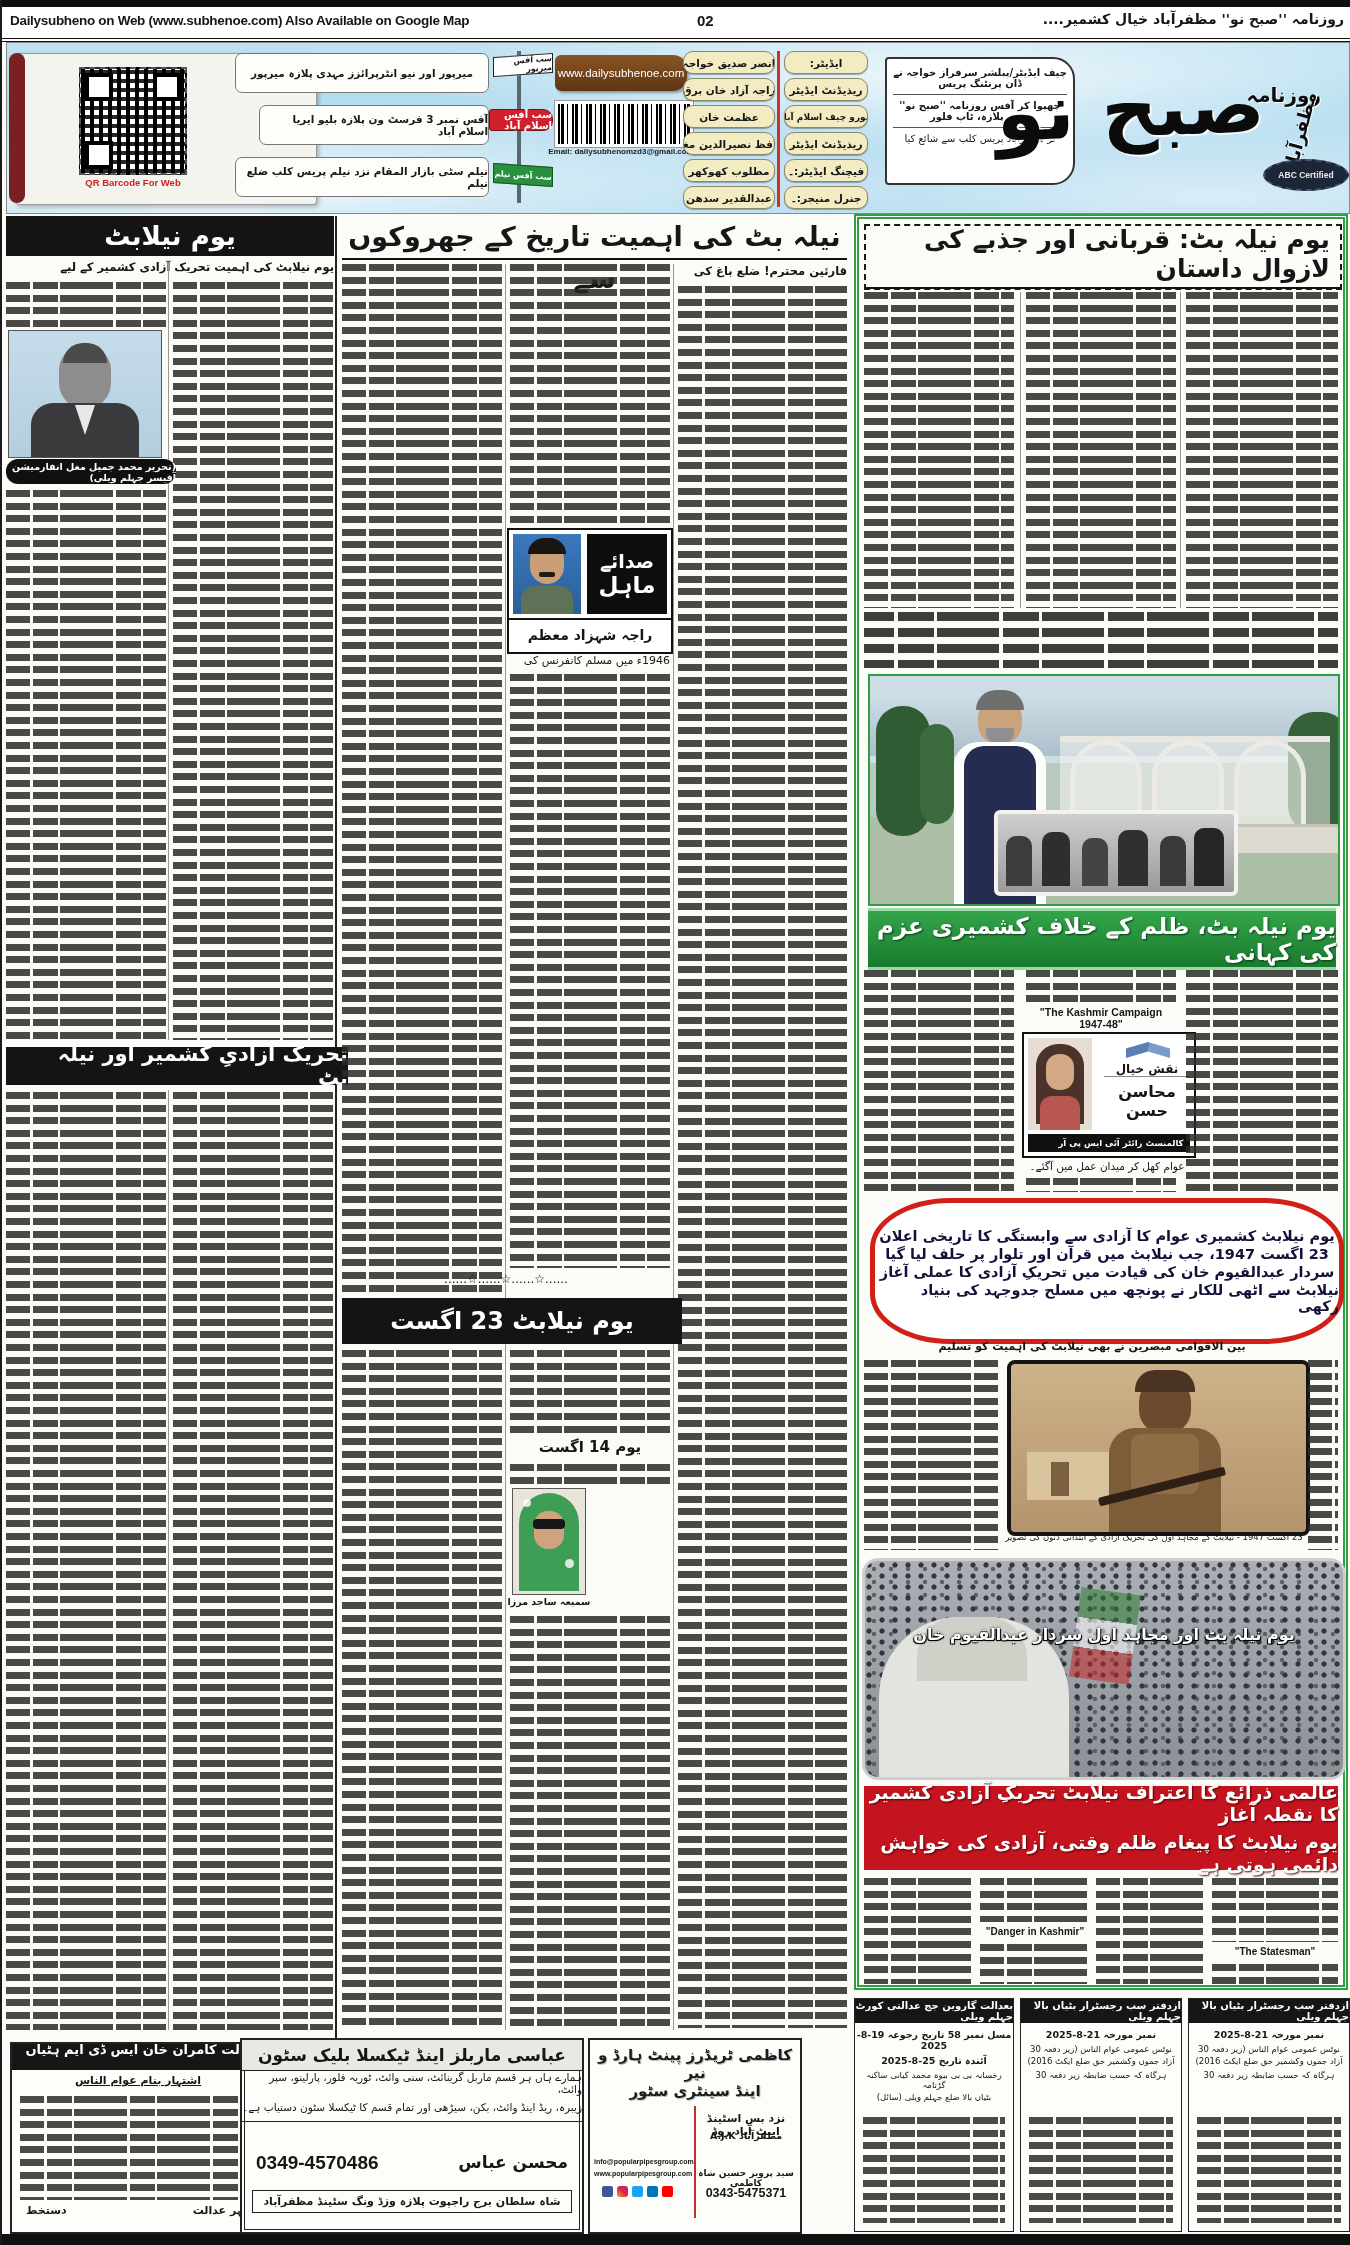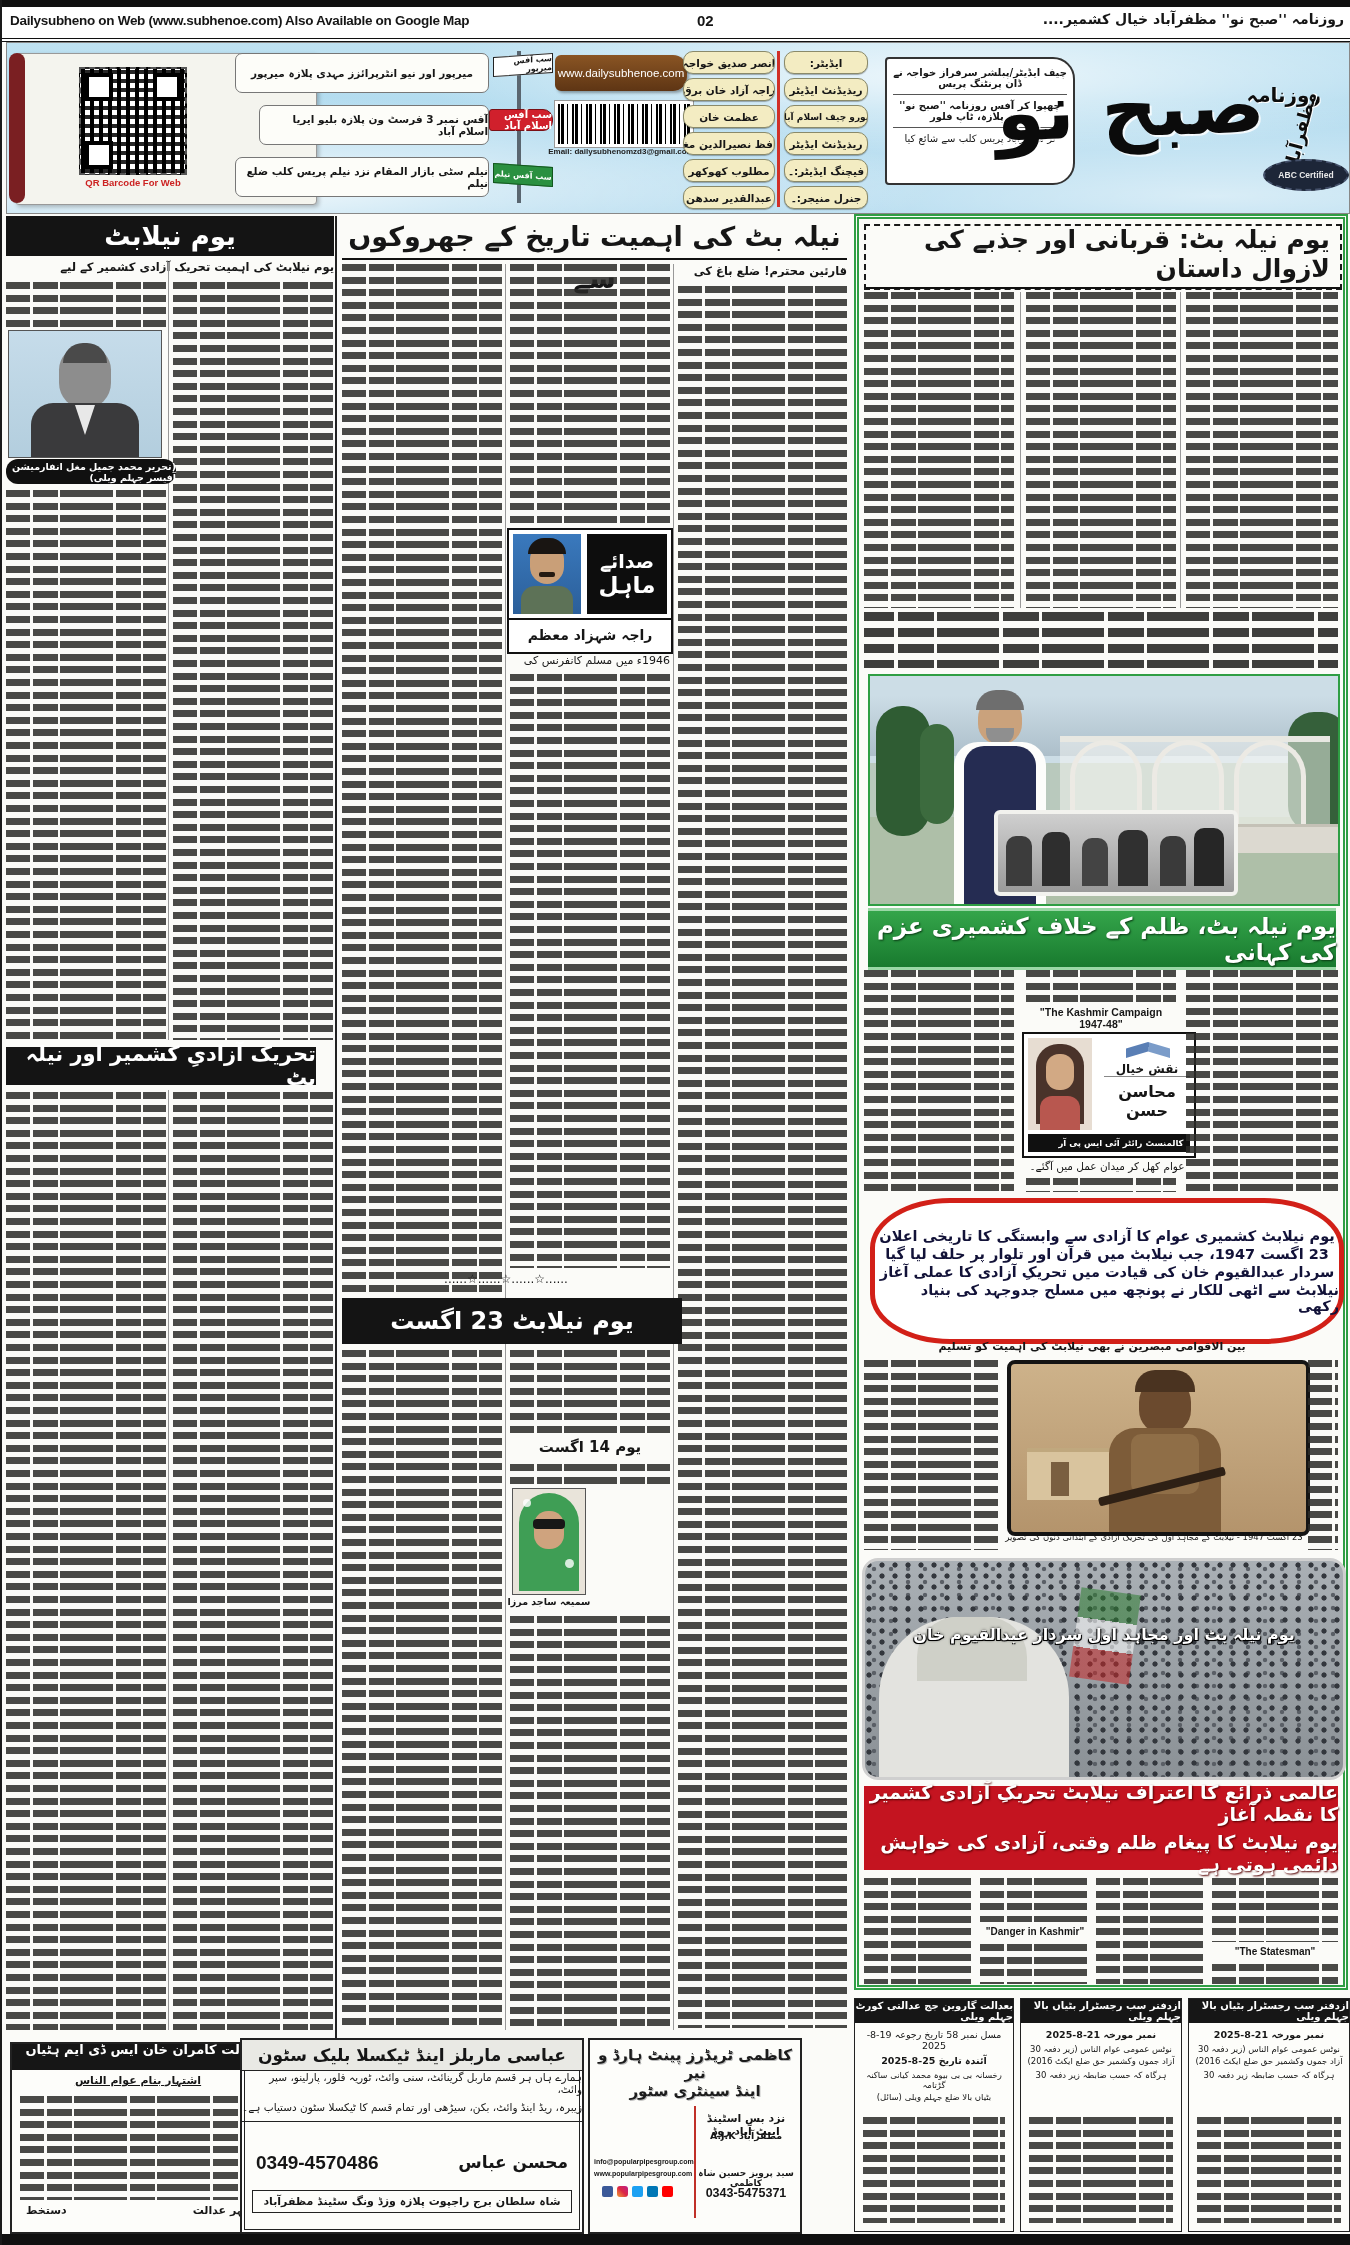--- a/index.html
+++ b/index.html
@@ -107,21 +107,21 @@
 
   <div class="abs" style="left:6px;top:330px;width:152px;height:126px;background:linear-gradient(#c6dcEA,#b3cede);border:1px solid #555;overflow:hidden;">
     <div class="abs" style="left:50px;top:16px;width:52px;height:62px;background:#8d8d8d;border-radius:26px 26px 30px 30px;"></div>
     <div class="abs" style="left:54px;top:12px;width:44px;height:20px;background:#4a4a4a;border-radius:20px 20px 0 0;"></div>
     <div class="abs" style="left:22px;top:72px;width:108px;height:54px;background:#3a3a3c;border-radius:22px 22px 0 0;"></div>
     <div class="abs" style="left:66px;top:74px;width:20px;height:30px;background:#e8e8e8;clip-path:polygon(0 0,100% 0,50% 100%);"></div>
   </div>
   <div class="abs urdu" style="left:4px;top:459px;width:170px;height:25px;background:#101010;color:#fff;border-radius:12px;font-size:9.5px;font-weight:bold;display:flex;align-items:center;justify-content:center;">(تحریر محمد جمیل مغل انفارمیشن آفیسر جہلم ویلی)</div>
   <div class="sim" style="left:4px;top:490px;width:160px;height:550px;"></div>
 
-  <div class="hbar urdu" style="left:4px;top:1047px;width:310px;height:38px;font-size:21px;">تحریک آزادیِ کشمیر اور نیلہ بٹ</div>
+  <div class="hbar urdu" style="left:4px;top:1047px;width:310px;height:38px;font-size:21px;padding-left:32px;">تحریک آزادیِ کشمیر اور نیلہ بٹ</div>
   <div class="vr" style="left:166px;top:1090px;height:940px;"></div>
   <div class="sim" style="left:171px;top:1092px;width:160px;height:938px;"></div>
   <div class="sim" style="left:4px;top:1092px;width:160px;height:938px;"></div>
 
   <div class="adbox" style="left:8px;top:2042px;width:252px;height:188px;">
     <div class="courthead urdu" style="height:26px;font-size:13px;">بعدالت کامران خان ایس ڈی ایم ہٹیاں بالا</div>
     <div class="urdu" style="text-align:center;font-size:11px;font-weight:bold;text-decoration:underline;margin-top:4px;">اشتہار بنام عوام الناس</div>
     <div class="sim" style="left:8px;top:52px;width:234px;height:104px;"></div>
     <div class="abs urdu" style="left:14px;top:160px;font-size:11px;font-weight:bold;">دستخط</div>
     <div class="abs urdu" style="right:14px;top:160px;font-size:11px;font-weight:bold;">مہر عدالت</div>
@@ -302,21 +302,21 @@
   <div class="sim" style="left:978px;top:1878px;width:110px;height:44px;"></div>
   <div class="abs ltr" style="left:978px;top:1926px;width:110px;font-size:10px;font-weight:bold;text-align:center;">"Danger in Kashmir"</div>
   <div class="sim" style="left:978px;top:1944px;width:110px;height:40px;"></div>
   <div class="sim" style="left:1094px;top:1878px;width:110px;height:106px;"></div>
   <div class="sim" style="left:1210px;top:1878px;width:126px;height:64px;"></div>
   <div class="abs ltr" style="left:1210px;top:1946px;width:126px;font-size:10px;font-weight:bold;text-align:center;">"The Statesman"</div>
   <div class="sim" style="left:1210px;top:1964px;width:126px;height:20px;"></div>
 
   <div class="adbox" style="left:852px;top:1998px;width:158px;height:232px;border-width:1.5px;">
     <div class="courthead urdu" style="height:24px;font-size:10px;">بعدالت گاروین جج عدالتی کورٹ جہلم ویلی</div>
-    <div class="urdu" style="text-align:center;font-size:9.5px;font-weight:normal;margin-top:6px;">مسل نمبر 58 تاریخ رجوعہ 19-8-2025</div>
+    <div class="urdu" style="text-align:center;font-size:9.5px;font-weight:bold;margin-top:6px;">مسل نمبر 58 تاریخ رجوعہ 19-8-2025</div>
     <div class="urdu" style="text-align:center;font-size:9.5px;font-weight:bold;margin-top:4px;">آئندہ تاریخ 25-8-2025</div>
     <div class="urdu" style="text-align:center;font-size:8.5px;margin-top:4px;">رخسانہ بی بی بیوہ محمد کیانی ساکنہ گڑتامہ</div>
     <div class="urdu" style="text-align:center;font-size:8.5px;margin-top:2px;">بٹیاں بالا ضلع جہلم ویلی (سائل)</div>
     <div class="sim" style="left:8px;top:118px;width:142px;height:106px;"></div>
   </div>
   <div class="adbox" style="left:1018px;top:1998px;width:160px;height:232px;border-width:1.5px;">
     <div class="courthead urdu" style="height:24px;font-size:10px;">ازدفتر سب رجسٹرار بٹیاں بالا جہلم ویلی</div>
     <div class="urdu" style="text-align:center;font-size:9.5px;font-weight:bold;margin-top:6px;">نمبر مورخہ 21-8-2025</div>
     <div class="urdu" style="text-align:center;font-size:8.5px;margin-top:4px;">نوٹس عمومی عوام الناس (زیر دفعہ 30</div>
     <div class="urdu" style="text-align:center;font-size:8.5px;margin-top:2px;">آزاد جموں وکشمیر حق ضلع ایکٹ 2016)</div>

